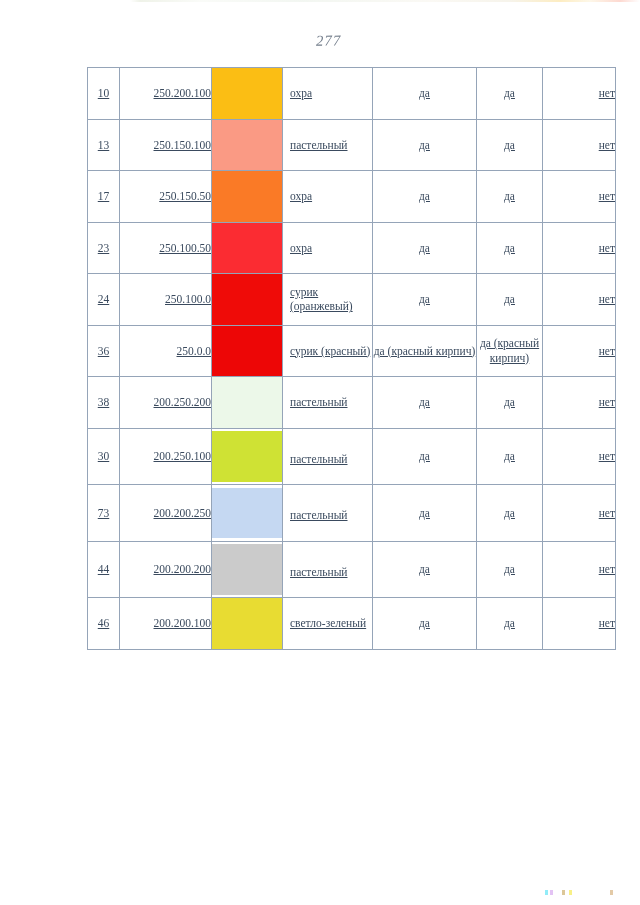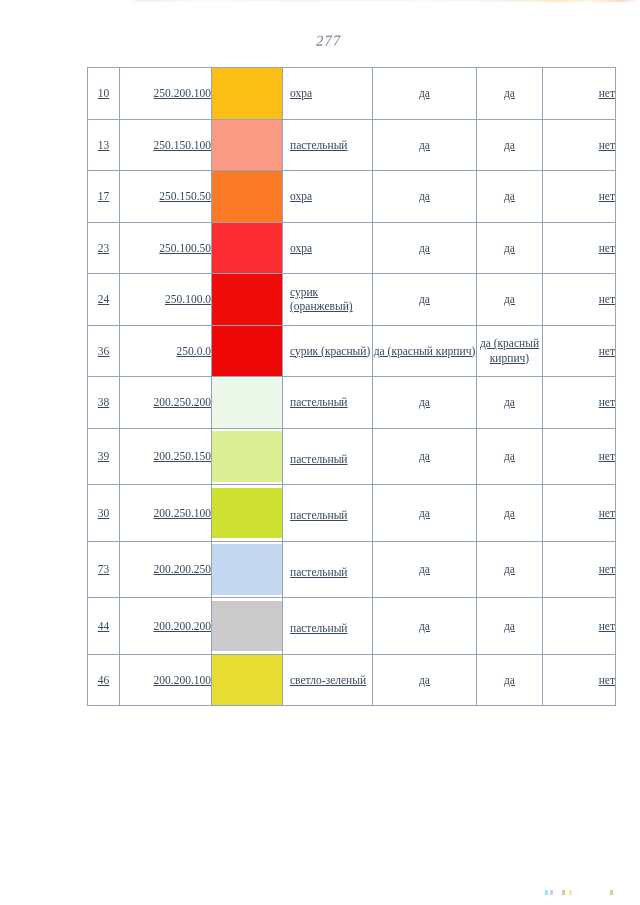--- a/index.html
+++ b/index.html
@@ -192,31 +192,20 @@
         <td class="c-rgb">200.250.200</td>
         <td class="c-swatch">
           <span class="swatch-fill" style="background: rgb(236, 248, 233);"></span>
         </td>
         <td class="c-name name-mid">пастельный</td>
         <td class="c-q1 q-top-pad">да</td>
         <td class="c-q2 q-top-pad">да</td>
         <td class="c-q3 q-top-pad">нет</td>
       </tr>
       <tr>
-        <td class="c-idx">39</td>
-        <td class="c-rgb">200.250.150</td>
-        <td class="c-swatch">
-          <span class="swatch-fill" style="background: rgb(220, 238, 148);"></span>
-        </td>
-        <td class="c-name name-top">пастельный</td>
-        <td class="c-q1 q-top-pad">да</td>
-        <td class="c-q2 q-top-pad">да</td>
-        <td class="c-q3 q-top-pad">нет</td>
-      </tr>
-      <tr>
         <td class="c-idx">30</td>
         <td class="c-rgb">200.250.100</td>
         <td class="c-swatch">
           <span class="swatch-fill" style="background: rgb(207, 226, 52);"></span>
         </td>
         <td class="c-name name-top">пастельный</td>
         <td class="c-q1 q-top-pad">да</td>
         <td class="c-q2 q-top-pad">да</td>
         <td class="c-q3 q-top-pad">нет</td>
       </tr>

